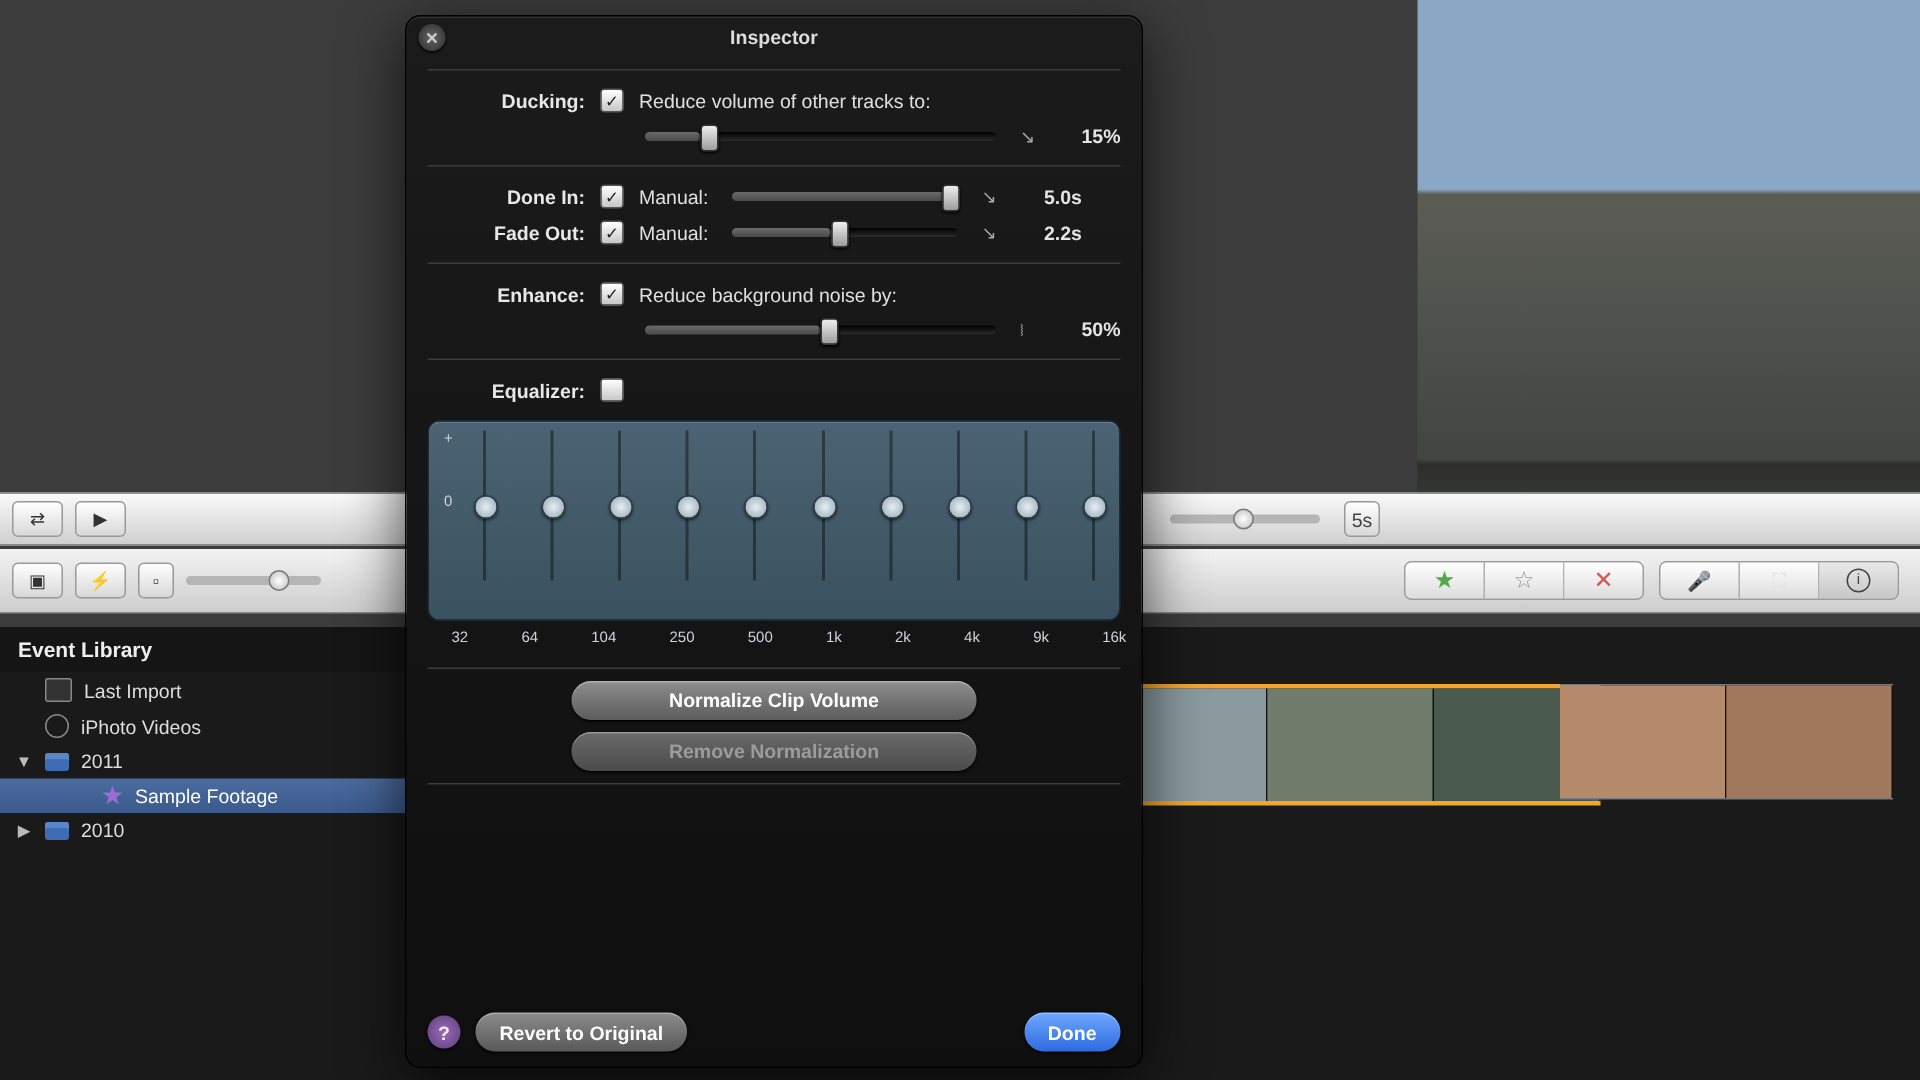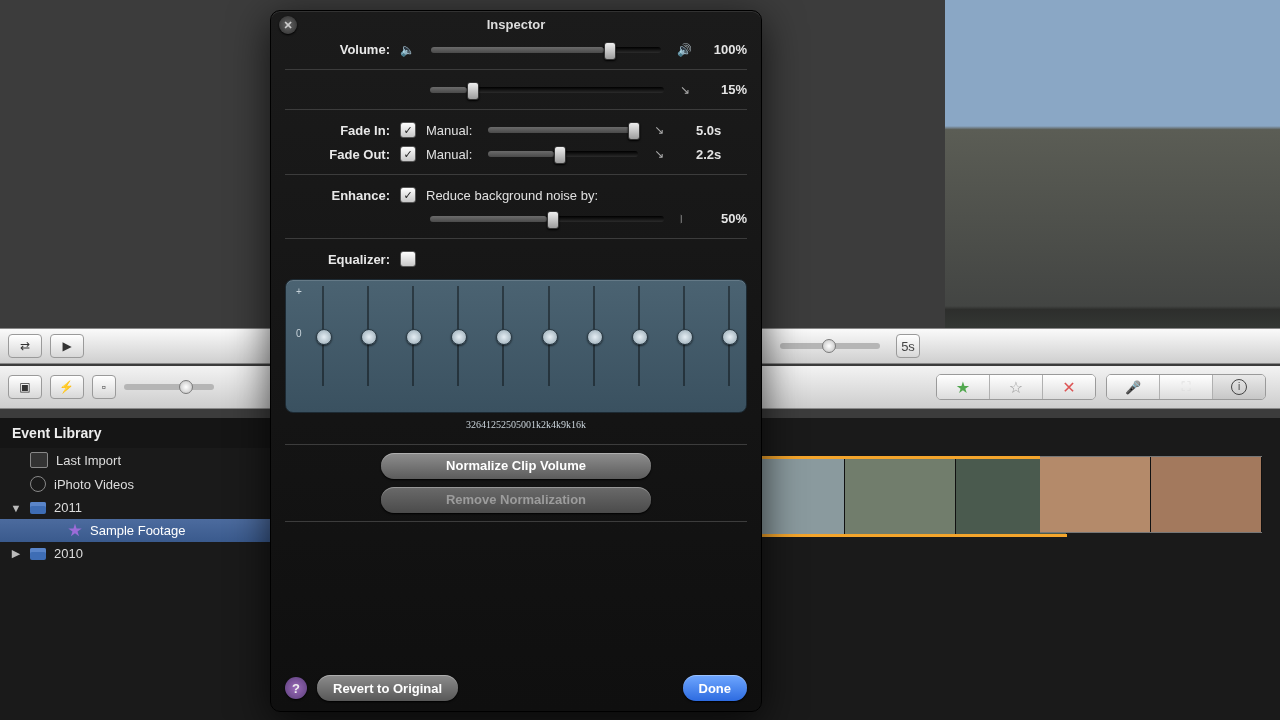--- a/index.html
+++ b/index.html
@@ -51,21 +51,21 @@
 .sub{font-size:13px;color:#e0e0e0;}
 .speaker{color:#bbb;font-size:12px;}
 .eq-sel{flex:1;height:22px;border-radius:4px;background:linear-gradient(#fff,#c9c9c9);color:#222;display:flex;align-items:center;padding:0 8px;justify-content:space-between;font-size:13px;}
 .eq-panel{margin:8px 14px 4px;background:linear-gradient(#4b6372,#3a5160);border-radius:8px;border:1px solid #1d2a33;height:126px;position:relative;padding:6px 10px 0 30px;box-shadow:inset 0 1px 0 rgba(255,255,255,.15);}
 .eq-ax{position:absolute;left:10px;top:6px;font-size:10px;color:#c8d3da;}
 .eq-ax.mid{top:48px;}
 .eq-cols{display:flex;justify-content:space-between;height:100px;}
 .eq-col{width:14px;position:relative;}
 .eq-track{position:absolute;left:6px;top:0;width:2px;height:100px;background:rgba(0,0,0,.4);}
 .eq-knob{position:absolute;left:0;width:14px;height:14px;border-radius:50%;background:radial-gradient(#e5eef4,#93a6b1);border:1px solid #2b3a44;box-shadow:0 1px 2px rgba(0,0,0,.6);}
-.eq-labels{display:flex;justify-content:center;font-size:10px;color:#cbd5dc;padding:2px 10px 6px 30px;font-family:Liberation Serif, serif;}
+.eq-labels{display:flex;justify-content:space-between;font-size:10px;color:#cbd5dc;padding:2px 10px 6px 30px;}
 .pill{display:block;margin:8px auto;width:270px;height:26px;border-radius:13px;background:linear-gradient(#8e8e8e,#5c5c5c);color:#fff;font-weight:bold;text-align:center;line-height:26px;font-size:13px;box-shadow:0 1px 2px #000,inset 0 1px 0 rgba(255,255,255,.3);}
 .pill.dis{background:linear-gradient(#6a6a6a,#4b4b4b);color:#9c9c9c;}
 .footer{position:absolute;bottom:10px;left:14px;right:14px;display:flex;align-items:center;gap:10px;}
 .help{width:22px;height:22px;border-radius:50%;background:radial-gradient(#9a6bb8,#5a3d7a);color:#eee;display:flex;align-items:center;justify-content:center;font-weight:bold;box-shadow:0 1px 2px #000;}
 .btn{height:26px;padding:0 16px;border-radius:13px;background:linear-gradient(#8c8c8c,#585858);color:#fff;font-weight:bold;display:flex;align-items:center;box-shadow:0 1px 2px #000,inset 0 1px 0 rgba(255,255,255,.3);font-size:13px;}
 .btn.primary{background:linear-gradient(#6fa7ff,#2d6be0);}
 .flex-sp{flex:1;}
 .sel-info{position:absolute;left:16px;top:336px;color:#6b6b6b;font-size:12px;}
 .star-g{color:#52a84f;font-size:16px;}
 .star-gr{color:#999;font-size:16px;}
@@ -163,46 +163,41 @@
 </div>
 
 <div class="inspector">
   <div class="insp-title">
     <div class="close-x">
         <span>✕</span>
       </div>
     <span>Inspector</span>
   </div>
 
-  <div class="row">
-    <span class="lbl">Volume:</span>
-    <span class="speaker">🔈</span>
-    <div class="slider">
-        <div class="fill" style="width:75%"></div>
-        <div class="knob" style="left:75%"></div>
-      </div>
-    <span class="speaker">🔊</span>
-    <span class="val">100%</span>
-  </div>
-  <div class="hr"></div>
-
+  <div class="hr"></div>
+
+  <div class="row">
+    <span class="lbl">Ducking:</span>
+    <span class="chk on"></span>
+    <span class="sub">Reduce volume of other tracks to:</span>
+  </div>
   <div class="row">
     <span class="lbl"></span>
       <span style="width:14px"></span>
     <div class="slider">
         <div class="fill" style="width:16%"></div>
         <div class="knob" style="left:16%"></div>
       </div>
     <span class="pointer">↘</span>
     <span class="val">15%</span>
   </div>
   <div class="hr"></div>
 
   <div class="row">
-    <span class="lbl">Fade In:</span>
+    <span class="lbl">Done In:</span>
     <span class="chk on"></span>
     <span class="sub">Manual:</span>
     <div class="slider" style="max-width:150px">
         <div class="fill" style="width:95%"></div>
         <div class="knob" style="left:93%"></div>
       </div>
     <span class="pointer">↘</span>
     <span class="val">5.0s</span>
   </div>
   <div class="row">
@@ -282,21 +277,21 @@
         </div>
       <div class="eq-col">
           <div class="eq-track"></div>
           <div class="eq-knob" style="top:43px"></div>
         </div>
     </div>
   </div>
   <div class="eq-labels">
     <span>32</span>
     <span>64</span>
-    <span>125</span>
+    <span>104</span>
     <span>250</span>
     <span>500</span>
     <span>1k</span>
     <span>2k</span>
     <span>4k</span>
     <span>9k</span>
     <span>16k</span>
   </div>
   <div class="hr"></div>
 

